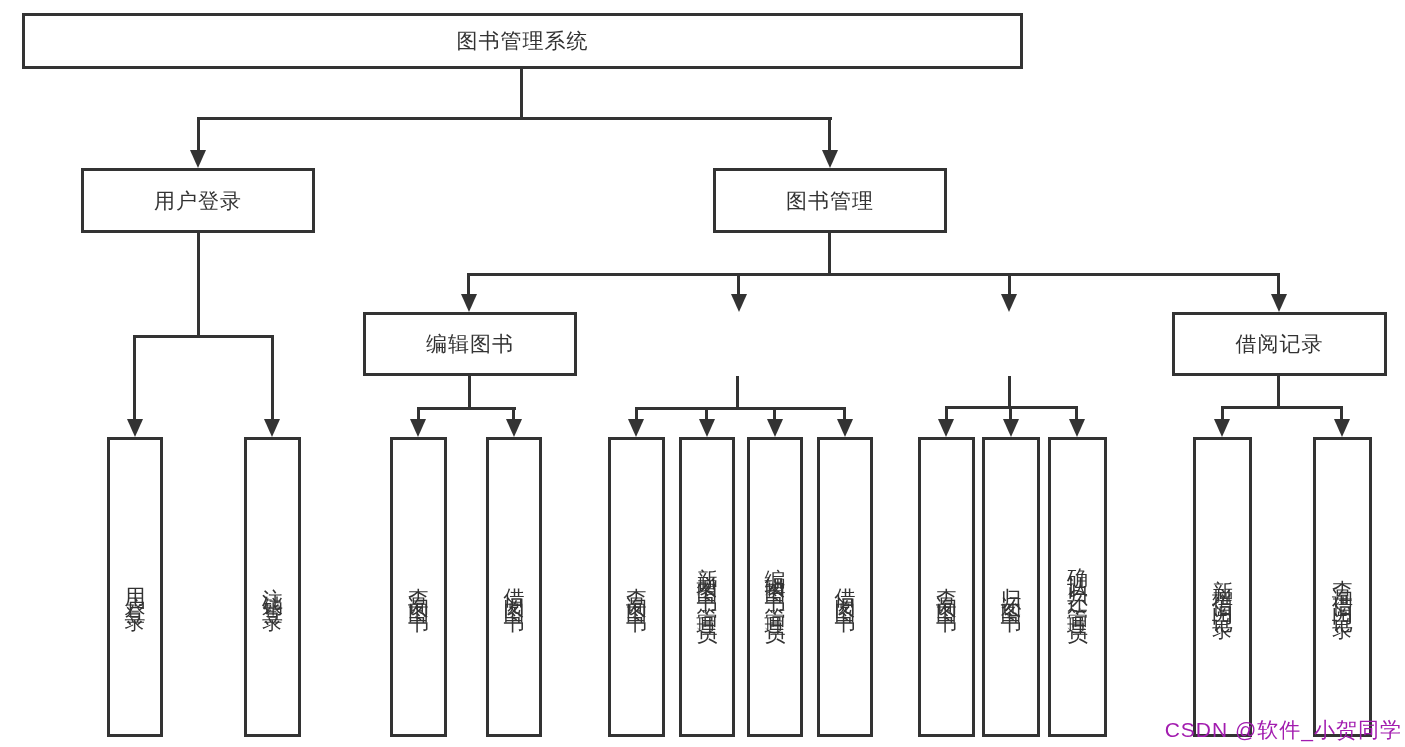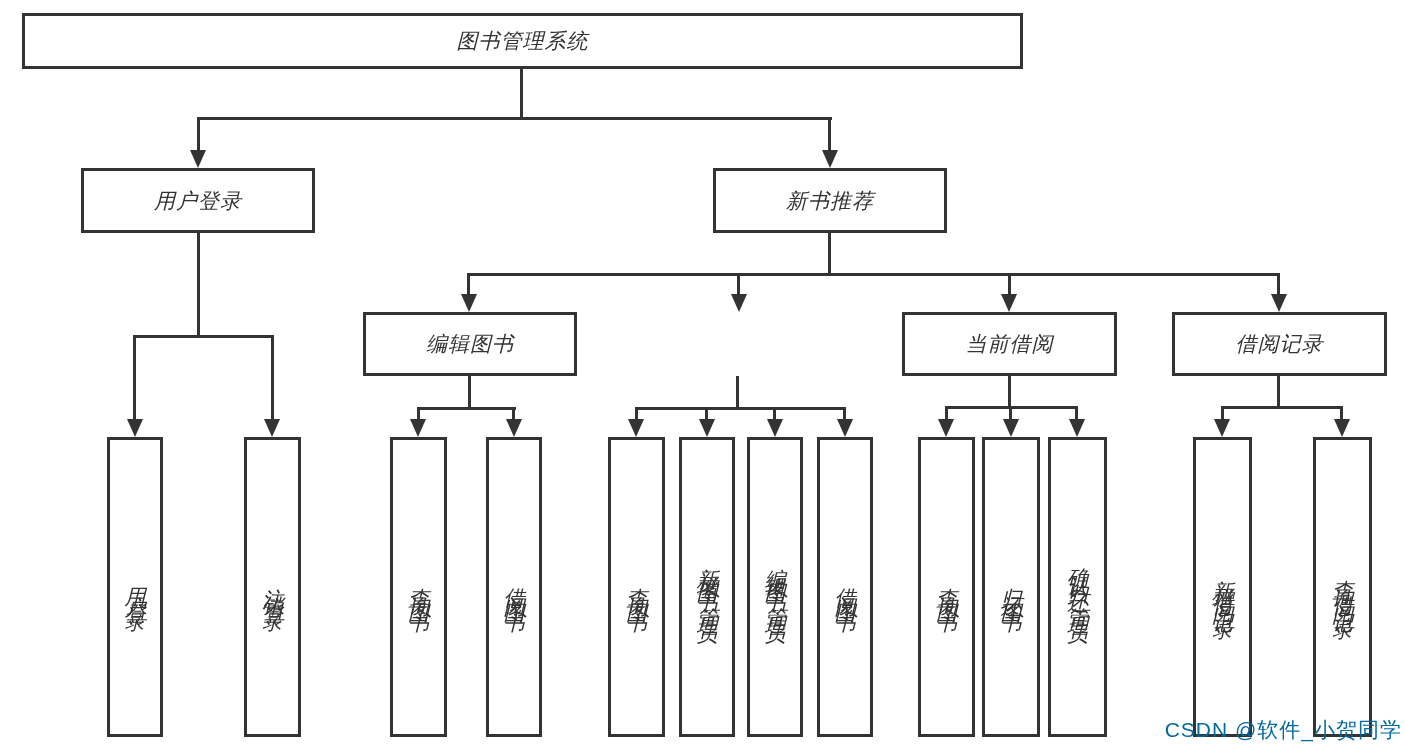--- a/index.html
+++ b/index.html
@@ -4,34 +4,34 @@
 <style>
   html,body{margin:0;padding:0;background:#ffffff;}
   .canvas{
     position:relative;width:1405px;height:747px;background:#ffffff;overflow:hidden;
     font-family:"Liberation Sans","DejaVu Sans",sans-serif;color:#333333;
   }
   .node{
     position:absolute;box-sizing:border-box;border:3px solid #333333;background:#ffffff;
     display:flex;align-items:center;justify-content:center;
   }
-  .node .lbl{font-size:21px;letter-spacing:1px;white-space:nowrap;font-style:italic;}
+  .node .lbl{font-size:21px;letter-spacing:1px;white-space:nowrap;}
   .leaf .lbl{
     writing-mode:vertical-rl;text-orientation:mixed;
     font-size:21px;letter-spacing:8px;white-space:nowrap;
   }
   .hline,.vline{position:absolute;background:#333333;}
   .arrow{
     position:absolute;width:0;height:0;
     border-left:8px solid transparent;border-right:8px solid transparent;
     border-top:18px solid #333333;
   }
   .watermark{
     position:absolute;right:3px;bottom:3px;z-index:5;
-    color:#0369a1;font-size:21px;letter-spacing:1px;
+    color:#a21caf;font-size:21px;letter-spacing:1px;
   }
 </style>
 </head>
 <body>
 
 <div class="canvas">
 
   <div class="node" style="left:22px;top:13px;width:1001px;height:56px">
     <span class="lbl">图书管理系统</span>
   </div>
@@ -40,21 +40,21 @@
   <div class="hline" style="left:197px;top:117px;width:635px;height:3px"></div>
   <div class="vline" style="left:197px;top:117px;width:3px;height:36px"></div>
   <div class="arrow" style="left:190px;top:150px"></div>
   <div class="vline" style="left:828px;top:117px;width:3px;height:36px"></div>
   <div class="arrow" style="left:822px;top:150px"></div>
 
   <div class="node" style="left:81px;top:168px;width:234px;height:65px">
     <span class="lbl">用户登录</span>
   </div>
   <div class="node" style="left:713px;top:168px;width:234px;height:65px">
-    <span class="lbl">新书推荐</span>
+    <span class="lbl">图书管理</span>
   </div>
 
   <div class="vline" style="left:197px;top:233px;width:3px;height:104px"></div>
   <div class="hline" style="left:133px;top:335px;width:141px;height:3px"></div>
   <div class="vline" style="left:133px;top:335px;width:3px;height:84px"></div>
   <div class="arrow" style="left:127px;top:419px"></div>
   <div class="vline" style="left:271px;top:335px;width:3px;height:84px"></div>
   <div class="arrow" style="left:264px;top:419px"></div>
 
   <div class="vline" style="left:828px;top:233px;width:3px;height:42px"></div>
@@ -63,23 +63,20 @@
   <div class="arrow" style="left:461px;top:294px"></div>
   <div class="vline" style="left:737px;top:273px;width:3px;height:24px"></div>
   <div class="arrow" style="left:731px;top:294px"></div>
   <div class="vline" style="left:1008px;top:273px;width:3px;height:24px"></div>
   <div class="arrow" style="left:1001px;top:294px"></div>
   <div class="vline" style="left:1277px;top:273px;width:3px;height:24px"></div>
   <div class="arrow" style="left:1271px;top:294px"></div>
 
   <div class="node" style="left:363px;top:312px;width:214px;height:64px">
     <span class="lbl">编辑图书</span>
-  </div>
-  <div class="node" style="left:902px;top:312px;width:215px;height:64px">
-    <span class="lbl">当前借阅</span>
   </div>
   <div class="node" style="left:1172px;top:312px;width:215px;height:64px">
     <span class="lbl">借阅记录</span>
   </div>
 
   <div class="vline" style="left:468px;top:376px;width:3px;height:33px"></div>
   <div class="hline" style="left:417px;top:407px;width:99px;height:3px"></div>
   <div class="vline" style="left:417px;top:407px;width:3px;height:12px"></div>
   <div class="arrow" style="left:410px;top:419px"></div>
   <div class="vline" style="left:512px;top:407px;width:3px;height:12px"></div>

